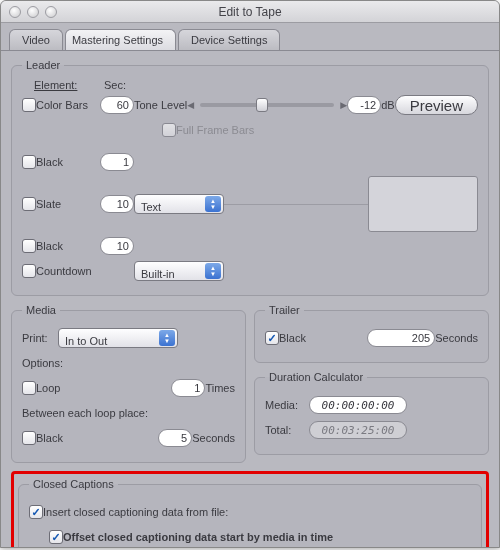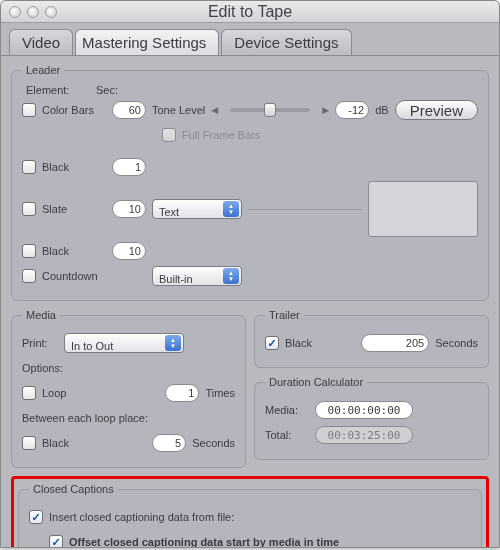--- a/index.html
+++ b/index.html
@@ -1,41 +1,41 @@
 <!DOCTYPE html>
 <html><head>
 <meta charset="utf-8">
 <style>
   * { box-sizing: border-box; margin: 0; padding: 0; font-family: "Lucida Grande", Arial, sans-serif; }
   body { background: #fff; width: 500px; height: 550px; overflow: hidden; }
   .window { width: 500px; height: 548px; background: #b9b9c0; border: 1px solid #888; border-radius: 6px 6px 0 0; overflow: hidden; box-shadow: 0 2px 6px rgba(0,0,0,.3); }
   .titlebar { height: 22px; background: linear-gradient(#eaeaec,#d3d3d7); display: flex; align-items: center; padding: 0 8px; border-bottom: 1px solid #9c9ca2; position: relative; }
   .traffic { display: flex; gap: 6px; }
   .tl-btn { width: 12px; height: 12px; border-radius: 6px; border: 1px solid #9c9ca2; background: radial-gradient(circle at 40% 35%, #fefefe, #c9c9cc); }
-  .title { position: absolute; left: 0; right: 0; text-align: center; font-size: 16px; color: #434349; }
+  .title { position: absolute; left: 0; right: 0; text-align: center; font-size: 12px; color: #434349; }
   .tabs { display: flex; padding: 6px 8px 0 8px; border-bottom: 1px solid #8a8a92; background: #b9b9c0; }
-  .tab { font-size: 15px; padding: 4px 12px; border: 1px solid #8a8a92; border-bottom: none; border-radius: 6px 6px 0 0; margin-right: 2px; background: linear-gradient(#d6d6db,#bcbcc2); color: #3a3a40; cursor: pointer; }
+  .tab { font-size: 11px; padding: 4px 12px; border: 1px solid #8a8a92; border-bottom: none; border-radius: 6px 6px 0 0; margin-right: 2px; background: linear-gradient(#d6d6db,#bcbcc2); color: #3a3a40; cursor: pointer; }
   .tab.active { background: linear-gradient(#f3f3f5,#dcdce1); font-weight: 500; padding-left: 6px; }
   .content { padding: 8px 10px; font-size: 11px; color: #3a3a40; }
   fieldset { border: 1px solid #9c9ca4; border-radius: 6px; padding: 8px 10px 10px 10px; margin-bottom: 8px; background: #b5b5bd; }
   legend { font-size: 11px; padding: 0 4px; color: #3a3a40; }
-  .row { display: flex; align-items: center; gap: 6px; margin: 3px 0; min-height: 22px; }
+  .row { display: flex; align-items: center; margin: 3px 0; min-height: 22px; }
   .chk { width: 14px; height: 14px; border: 1px solid #6d6d76; border-radius: 3px; background: linear-gradient(#fff,#e5e5ea); display: inline-flex; align-items: center; justify-content: center; cursor: pointer; flex-shrink:0; }
   .chk.checked::after { content: "✓"; font-size: 11px; color: #1558b3; font-weight: bold; line-height: 1; }
   .lbl { min-width: 64px; }
   .lbl-s { min-width: 36px; }
   .num { width: 34px; height: 18px; background: #fff; border: 1px solid #8a8a92; border-radius: 9px; font-size: 11px; text-align: right; padding: 1px 4px; display:inline-flex; align-items:center; justify-content:flex-end; }
   .num.wide { width: 68px; }
-  .num.time { width: 98px; text-align: right; justify-content:center; font-family: monospace; }
+  .num.time { width: 98px; text-align: right; justify-content:center; font-family: monospace; font-style: italic; }
   .num.dis { background: #cfcfd4; color: #7b7b82; }
   .sel { height: 20px; background: linear-gradient(#fefeff,#e2e2e8); border: 1px solid #7a7a82; border-radius: 4px; display: inline-flex; align-items: flex-end; padding: 0 6px; font-size: 11px; position: relative; min-width: 90px; cursor: pointer; }
   .sel .arrows { position:absolute; right:2px; top:1px; bottom:1px; width:16px; background: linear-gradient(#7da9e8,#3b72d1); border-radius: 3px; display:flex; flex-direction:column; align-items:center; justify-content:center; color:#fff; font-size:6px; line-height:6px; }
   .pill { height: 20px; padding: 0 14px; background: linear-gradient(#fefeff,#d7d7dd); border: 1px solid #7a7a82; border-radius: 10px; display:inline-flex; align-items:center; font-size:15px; cursor:pointer; }
   .hdr { display:flex; gap: 6px; font-size: 11px; color:#3a3a40; margin-bottom: 2px;}
-  .hdr .h1 { margin-left: 4px; min-width:64px; }
+  .hdr .h1 { margin-left: 12px; min-width:64px;text-decoration:underline; }
   .hdr .h2 { }
   .slider { flex:1; height: 4px; background: #9a9aa2; border-radius: 2px; position: relative; margin: 0 6px; }
   .slider .thumb { position:absolute; top:-5px; left:42%; width:12px; height:14px; background:linear-gradient(#fefeff,#cfcfd6); border:1px solid #7a7a82; border-radius:3px; }
   .disabled { color: #8b8b92; }
   .preview-box { width: 110px; height: 56px; border: 1px solid #8a8a92; background: #d4d4da; border-radius: 3px; }
   .cols { display:flex; gap:8px; }
   .col { flex:1; }
   .highlight { border: 3px solid #e20000; border-radius: 4px; padding: 4px; }
   .highlight fieldset { margin-bottom: 0; }
   .arrow-lbl { font-size: 9px; color:#6a6a72; }

